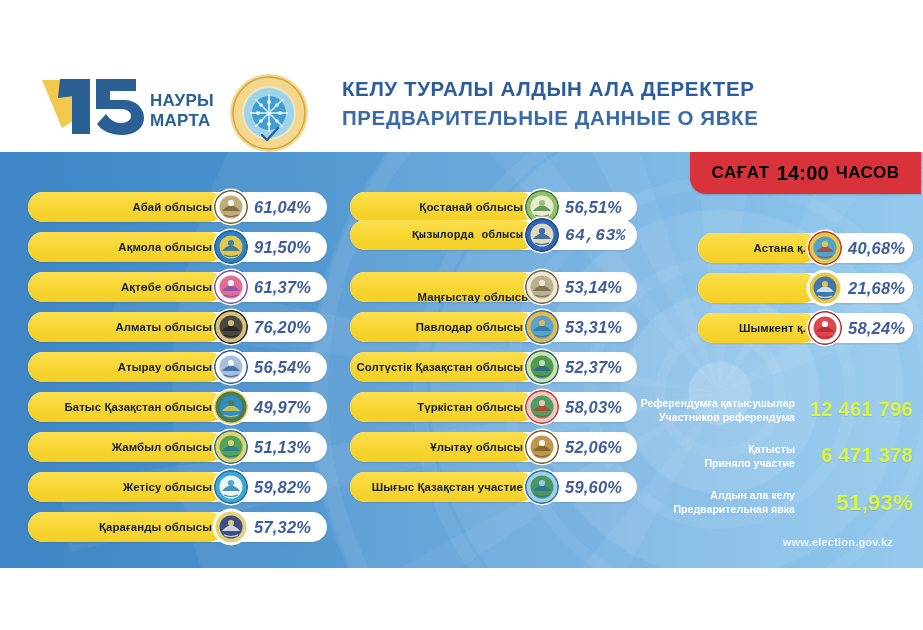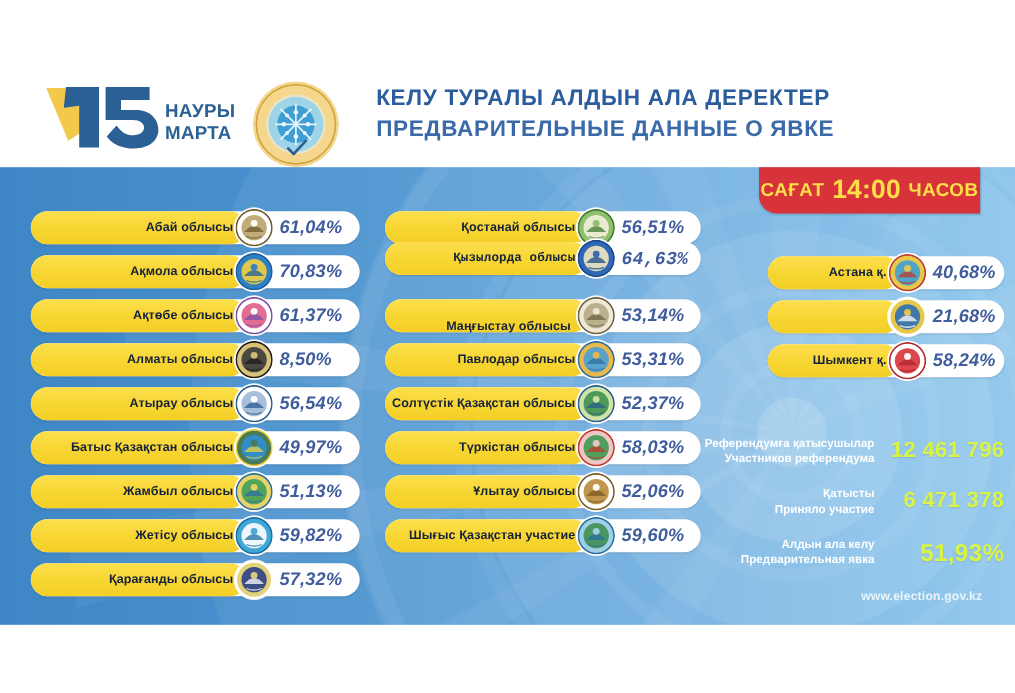--- a/index.html
+++ b/index.html
@@ -33,29 +33,29 @@
       radial-gradient(circle at 78% 58%, rgba(255,255,255,0.08) 0 38%, rgba(255,255,255,0) 38.3%),
       radial-gradient(circle at 78% 58%, rgba(255,255,255,0.07) 0 54%, rgba(255,255,255,0) 54.3%),
       radial-gradient(circle at 78% 58%, rgba(255,255,255,0.06) 0 72%, rgba(255,255,255,0) 72.3%),
       linear-gradient(90deg,#3f86c6 0%,#4b93cf 35%,#58a0da 62%,#6ab1e3 85%,#7cbde9 100%);
     overflow:hidden;
   }
   .panel-rays{position:absolute;left:0;top:0;width:923px;height:416px;opacity:0.55;}
 
   
   .time-banner{
-    position:absolute;left:690px;top:152px;width:201px;height:42px;
+    position:absolute;left:690px;top:152px;width:231px;height:42px;
     background:#d8333a;border-bottom-left-radius:16px;
-    display:flex;align-items:center;justify-content:center;color:#fde047;
+    display:flex;align-items:center;justify-content:center;color:#000000;
     box-shadow:0 1px 2px rgba(0,0,0,0.18);
   }
   .time-banner .w1,.time-banner .w3{
     font-size:17px;font-weight:bold;letter-spacing:0.5px;
   }
-  .time-banner .w2{font-size:24px;font-weight:bold;margin:0 7px;letter-spacing:0.2px;}
+  .time-banner .w2{font-size:20px;font-weight:bold;margin:0 7px;letter-spacing:0.2px;}
 
   
   .pill{
     position:absolute;height:30px;border-radius:15px;background:#ffffff;
     box-shadow:0 1px 2px rgba(0,0,0,0.12);
   }
   .pill .yellow{
     position:absolute;left:0;top:0;height:30px;border-radius:15px;
     background:linear-gradient(180deg,#fcdf4e 0%,#f7d531 55%,#f3cf27 100%);
   }
@@ -198,21 +198,21 @@
         <div class="emb" style="left: 186px;">
           <svg width="34" height="34" viewBox="0 0 34 34" xmlns="http://www.w3.org/2000/svg">
             <circle cx="17" cy="17" r="16.3" fill="#2f7fc4"></circle>
             <circle cx="17" cy="17" r="16.3" fill="none" stroke="#1e5f9e" stroke-width="1.6"></circle>
             <circle cx="17" cy="17" r="11.5" fill="#f4d03f" opacity="0.9"></circle>
             <path d="M8 21 Q17 10 26 21 Z" fill="#1e5f9e" opacity="0.75"></path>
             <circle cx="17" cy="13" r="3.1" fill="#2f7fc4" opacity="0.95"></circle>
             <path d="M10 25 Q17 28 24 25" fill="none" stroke="#1e5f9e" stroke-width="1.2" opacity="0.8"></path>
           </svg>
         </div>
-        <div class="pct" style="left: 226px;">70,83%</div>
+        <div class="pct" style="left: 226px;">91,50%</div>
       </div>
       <div class="pill" style="left: 28px; top: 272px; width: 299px;">
         <div class="yellow" style="width: 196px;"></div>
         <div class="rlabel" style="left: 8px; width: 176px;">Ақтөбе облысы</div>
         <div class="emb" style="left: 186px;">
           <svg width="34" height="34" viewBox="0 0 34 34" xmlns="http://www.w3.org/2000/svg">
             <circle cx="17" cy="17" r="16.3" fill="#ffffff"></circle>
             <circle cx="17" cy="17" r="16.3" fill="none" stroke="#7b4fa8" stroke-width="1.6"></circle>
             <circle cx="17" cy="17" r="11.5" fill="#e05c8a" opacity="0.9"></circle>
             <path d="M8 21 Q17 10 26 21 Z" fill="#7b4fa8" opacity="0.75"></path>
@@ -228,21 +228,21 @@
         <div class="emb" style="left: 186px;">
           <svg width="34" height="34" viewBox="0 0 34 34" xmlns="http://www.w3.org/2000/svg">
             <circle cx="17" cy="17" r="16.3" fill="#d9c27a"></circle>
             <circle cx="17" cy="17" r="16.3" fill="none" stroke="#1d1d1d" stroke-width="1.6"></circle>
             <circle cx="17" cy="17" r="11.5" fill="#3b3b3b" opacity="0.9"></circle>
             <path d="M8 21 Q17 10 26 21 Z" fill="#1d1d1d" opacity="0.75"></path>
             <circle cx="17" cy="13" r="3.1" fill="#d9c27a" opacity="0.95"></circle>
             <path d="M10 25 Q17 28 24 25" fill="none" stroke="#1d1d1d" stroke-width="1.2" opacity="0.8"></path>
           </svg>
         </div>
-        <div class="pct" style="left: 226px;">8,50%</div>
+        <div class="pct" style="left: 226px;">76,20%</div>
       </div>
       <div class="pill" style="left: 28px; top: 352px; width: 299px;">
         <div class="yellow" style="width: 196px;"></div>
         <div class="rlabel" style="left: 8px; width: 176px;">Атырау  облысы</div>
         <div class="emb" style="left: 186px;">
           <svg width="34" height="34" viewBox="0 0 34 34" xmlns="http://www.w3.org/2000/svg">
             <circle cx="17" cy="17" r="16.3" fill="#ffffff"></circle>
             <circle cx="17" cy="17" r="16.3" fill="none" stroke="#2a5b93" stroke-width="1.6"></circle>
             <circle cx="17" cy="17" r="11.5" fill="#9fb8d8" opacity="0.9"></circle>
             <path d="M8 21 Q17 10 26 21 Z" fill="#2a5b93" opacity="0.75"></path>
@@ -337,21 +337,21 @@
             <circle cx="17" cy="17" r="11.5" fill="#f2e7c0" opacity="0.9"></circle>
             <path d="M8 21 Q17 10 26 21 Z" fill="#1a4a8c" opacity="0.75"></path>
             <circle cx="17" cy="13" r="3.1" fill="#2f66b5" opacity="0.95"></circle>
             <path d="M10 25 Q17 28 24 25" fill="none" stroke="#1a4a8c" stroke-width="1.2" opacity="0.8"></path>
           </svg>
         </div>
         <div class="pct" style="left: 215px;">64,63%</div>
       </div>
       <div class="pill" style="left: 350px; top: 272px; width: 287px;">
         <div class="yellow" style="width: 185px;"></div>
-        <div class="rlabel" style="left: 4px; width: 165px; margin-top: 10px;">Маңғыстау облысы</div>
+        <div class="rlabel" style="left: 16px; width: 165px; margin-top: 10px;">Маңғыстау облысы</div>
         <div class="emb" style="left: 175px;">
           <svg width="34" height="34" viewBox="0 0 34 34" xmlns="http://www.w3.org/2000/svg">
             <circle cx="17" cy="17" r="16.3" fill="#efe9d6"></circle>
             <circle cx="17" cy="17" r="16.3" fill="none" stroke="#6d6144" stroke-width="1.6"></circle>
             <circle cx="17" cy="17" r="11.5" fill="#b5aa86" opacity="0.9"></circle>
             <path d="M8 21 Q17 10 26 21 Z" fill="#6d6144" opacity="0.75"></path>
             <circle cx="17" cy="13" r="3.1" fill="#efe9d6" opacity="0.95"></circle>
             <path d="M10 25 Q17 28 24 25" fill="none" stroke="#6d6144" stroke-width="1.2" opacity="0.8"></path>
           </svg>
         </div>

